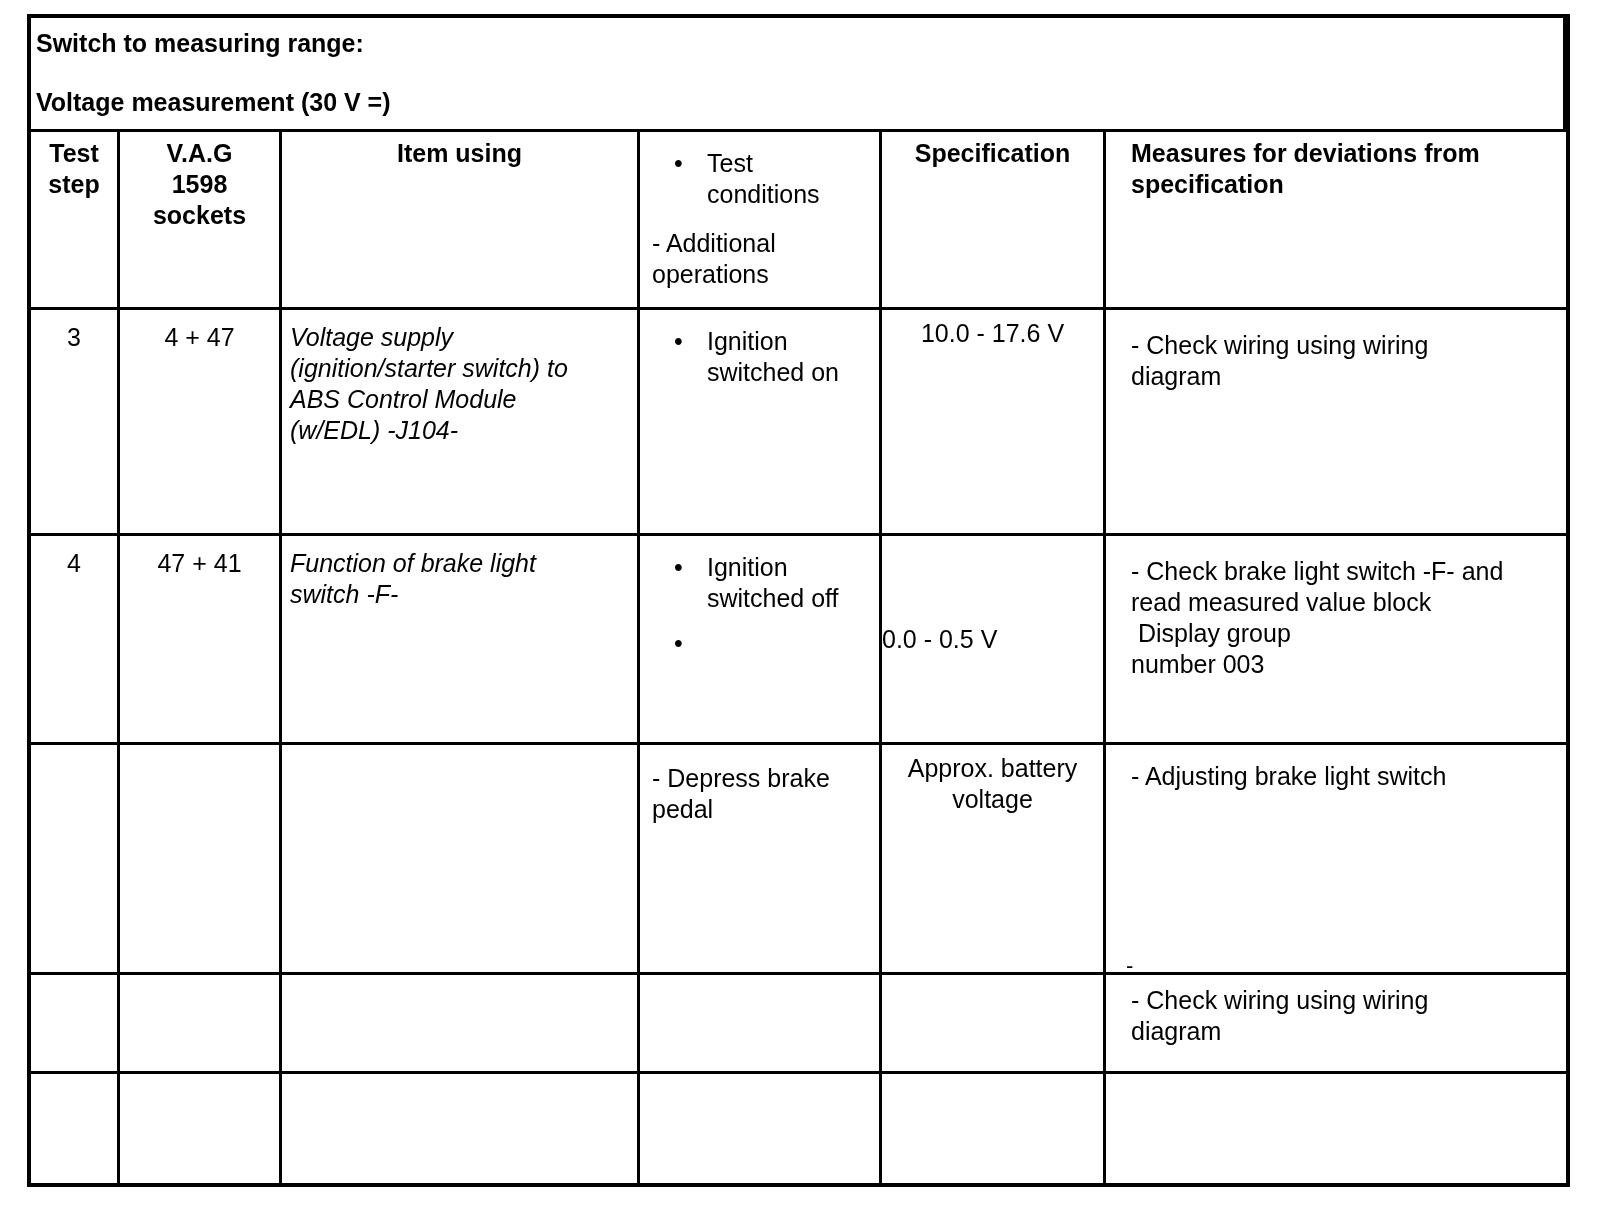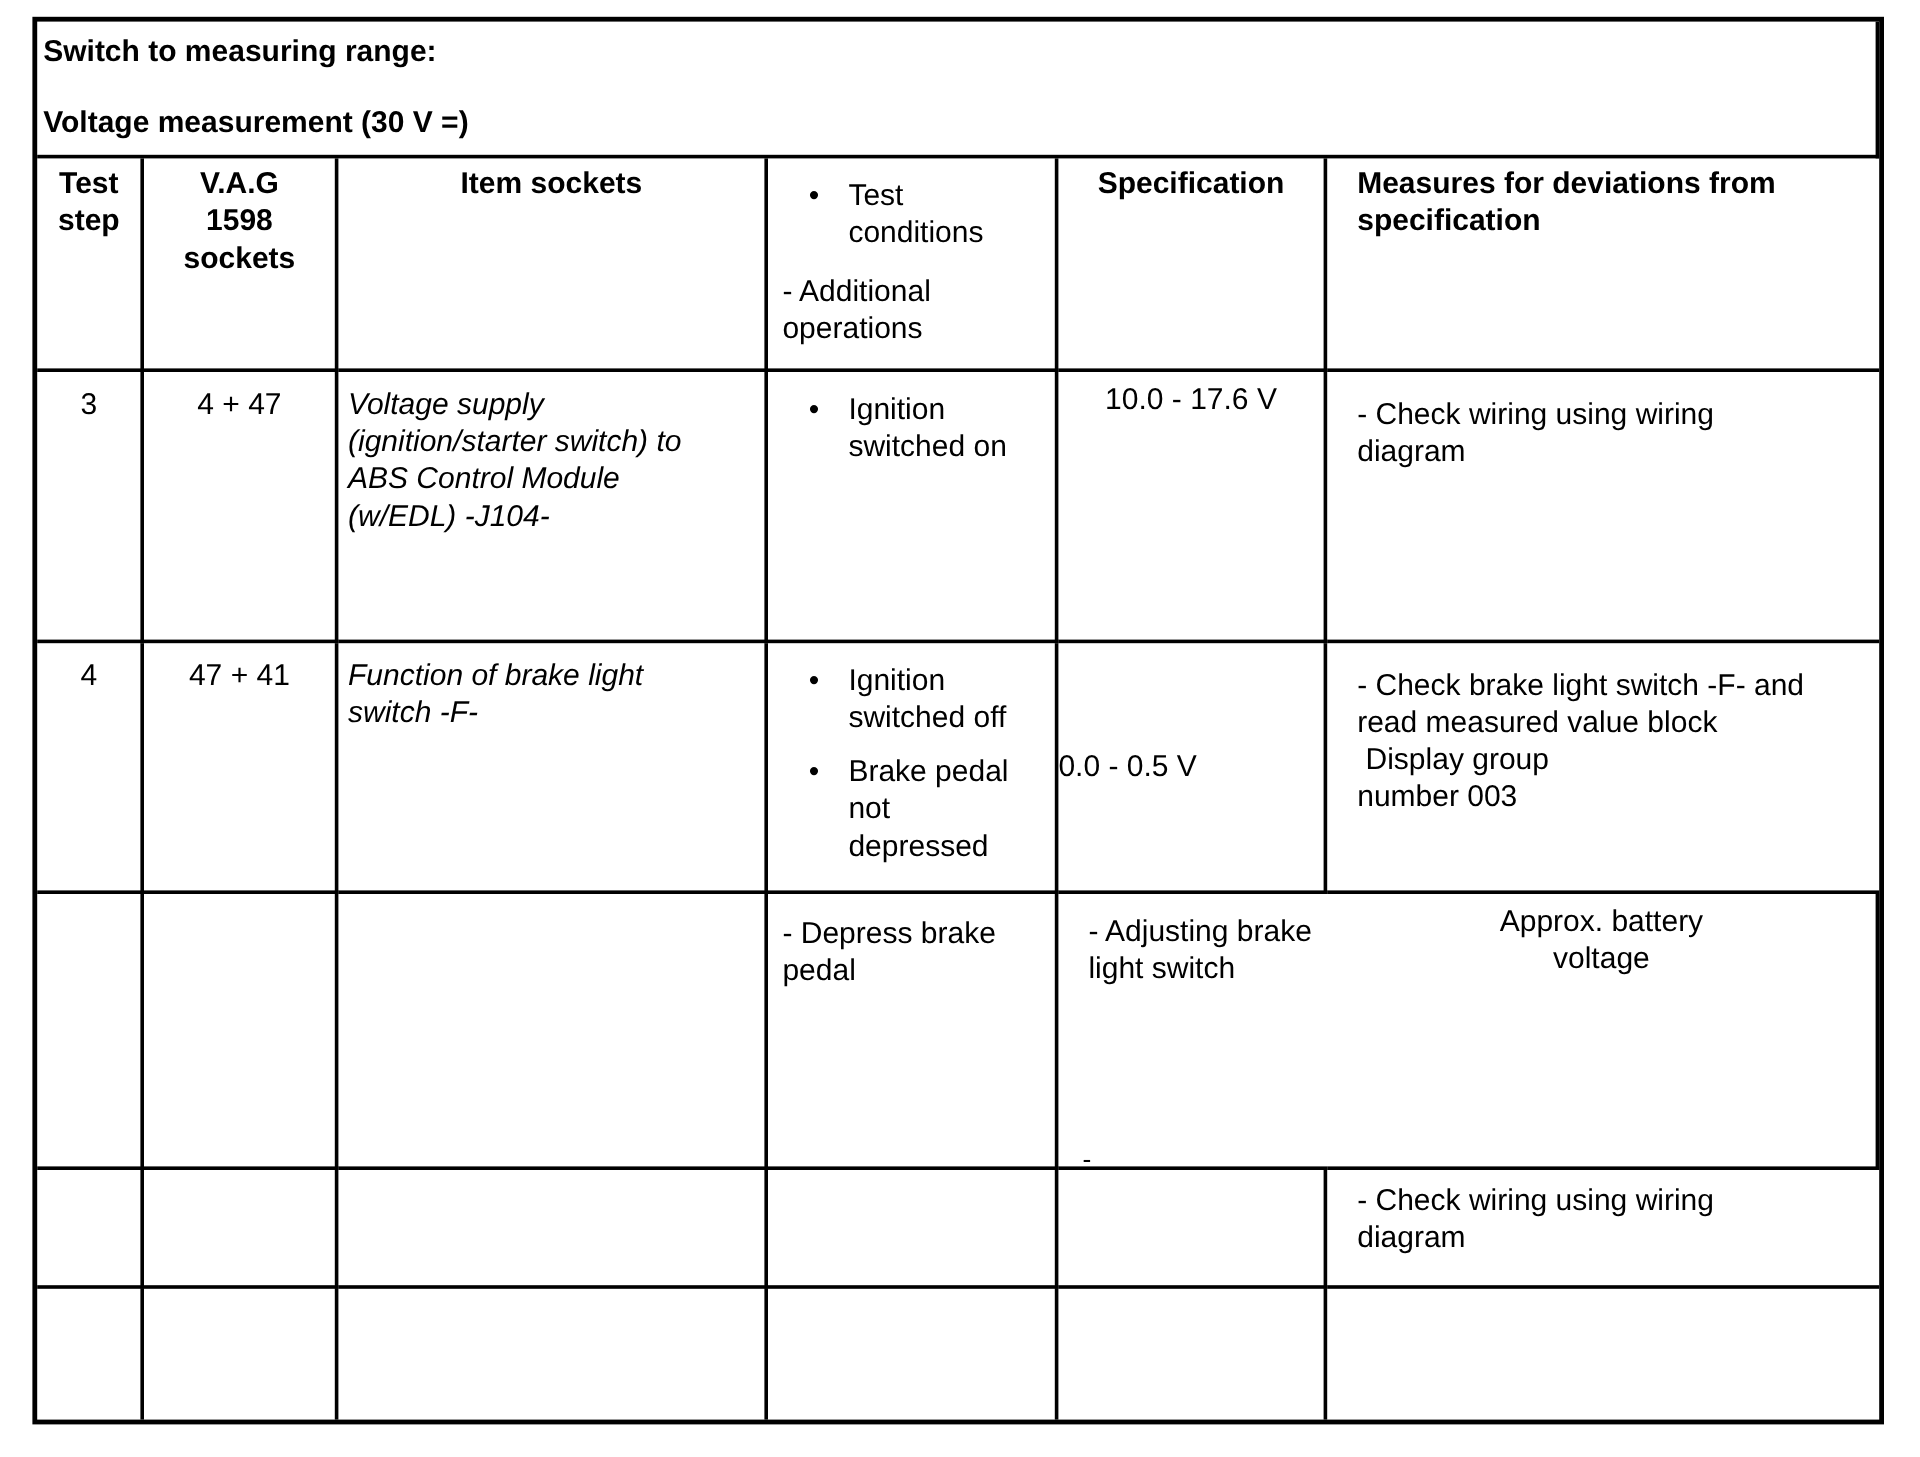--- a/index.html
+++ b/index.html
@@ -87,21 +87,21 @@
     <div class="cell span-all title-band">
       <div>Switch to measuring range:</div>
       <div class="title-line2">Voltage measurement (30 V =)</div>
     </div>
 
     <div class="cell hdr center pre">Test
 step</div>
     <div class="cell hdr center pre">V.A.G
 1598
 sockets</div>
-    <div class="cell hdr center">Item sockets</div>
+    <div class="cell hdr center">Item using</div>
     <div class="cell hdr-cond c-cond">
       <div class="bullet-item">
         <span class="bullet-glyph">•</span>
         <span class="pre">Test
 conditions</span>
       </div>
       <div class="pre additional-gap">- Additional
 operations</div>
     </div>
     <div class="cell hdr center">Specification</div>
@@ -130,44 +130,41 @@
     <div class="cell c-item pre">Function of brake light
 switch -F-</div>
     <div class="cell c-cond">
       <div class="bullet-item">
         <span class="bullet-glyph">•</span>
         <span class="pre">Ignition
 switched off</span>
       </div>
       <div class="bullet-item bullet-gap">
         <span class="bullet-glyph">•</span>
-        <span class="pre">Brake pedal
-not
-depressed</span>
       </div>
     </div>
     <div class="cell v-center">
       <span>0.0 - 0.5 V</span>
     </div>
     <div class="cell c-meas pre last-col">- Check brake light switch -F- and
 read measured value block
 &nbsp;Display group
 number 003</div>
 
     <div class="cell"></div>
     <div class="cell"></div>
     <div class="cell"></div>
     <div class="cell c-cond pre" style="padding-top:18px">- Depress brake
 pedal</div>
+    <div class="cell center c-spec pre">Approx. battery
+voltage</div>
     <div class="cell c-meas last-col" style="padding-top:16px">
       <div class="pre">- Adjusting brake light switch</div>
       <span class="tiny-note">-</span>
     </div>
-    <div class="cell center c-spec pre">Approx. battery
-voltage</div>
 
     <div class="cell"></div>
     <div class="cell"></div>
     <div class="cell"></div>
     <div class="cell"></div>
     <div class="cell"></div>
     <div class="cell c-meas pre last-col meas-row6">- Check wiring using wiring
 diagram</div>
 
     <div class="cell bottom-row"></div>

